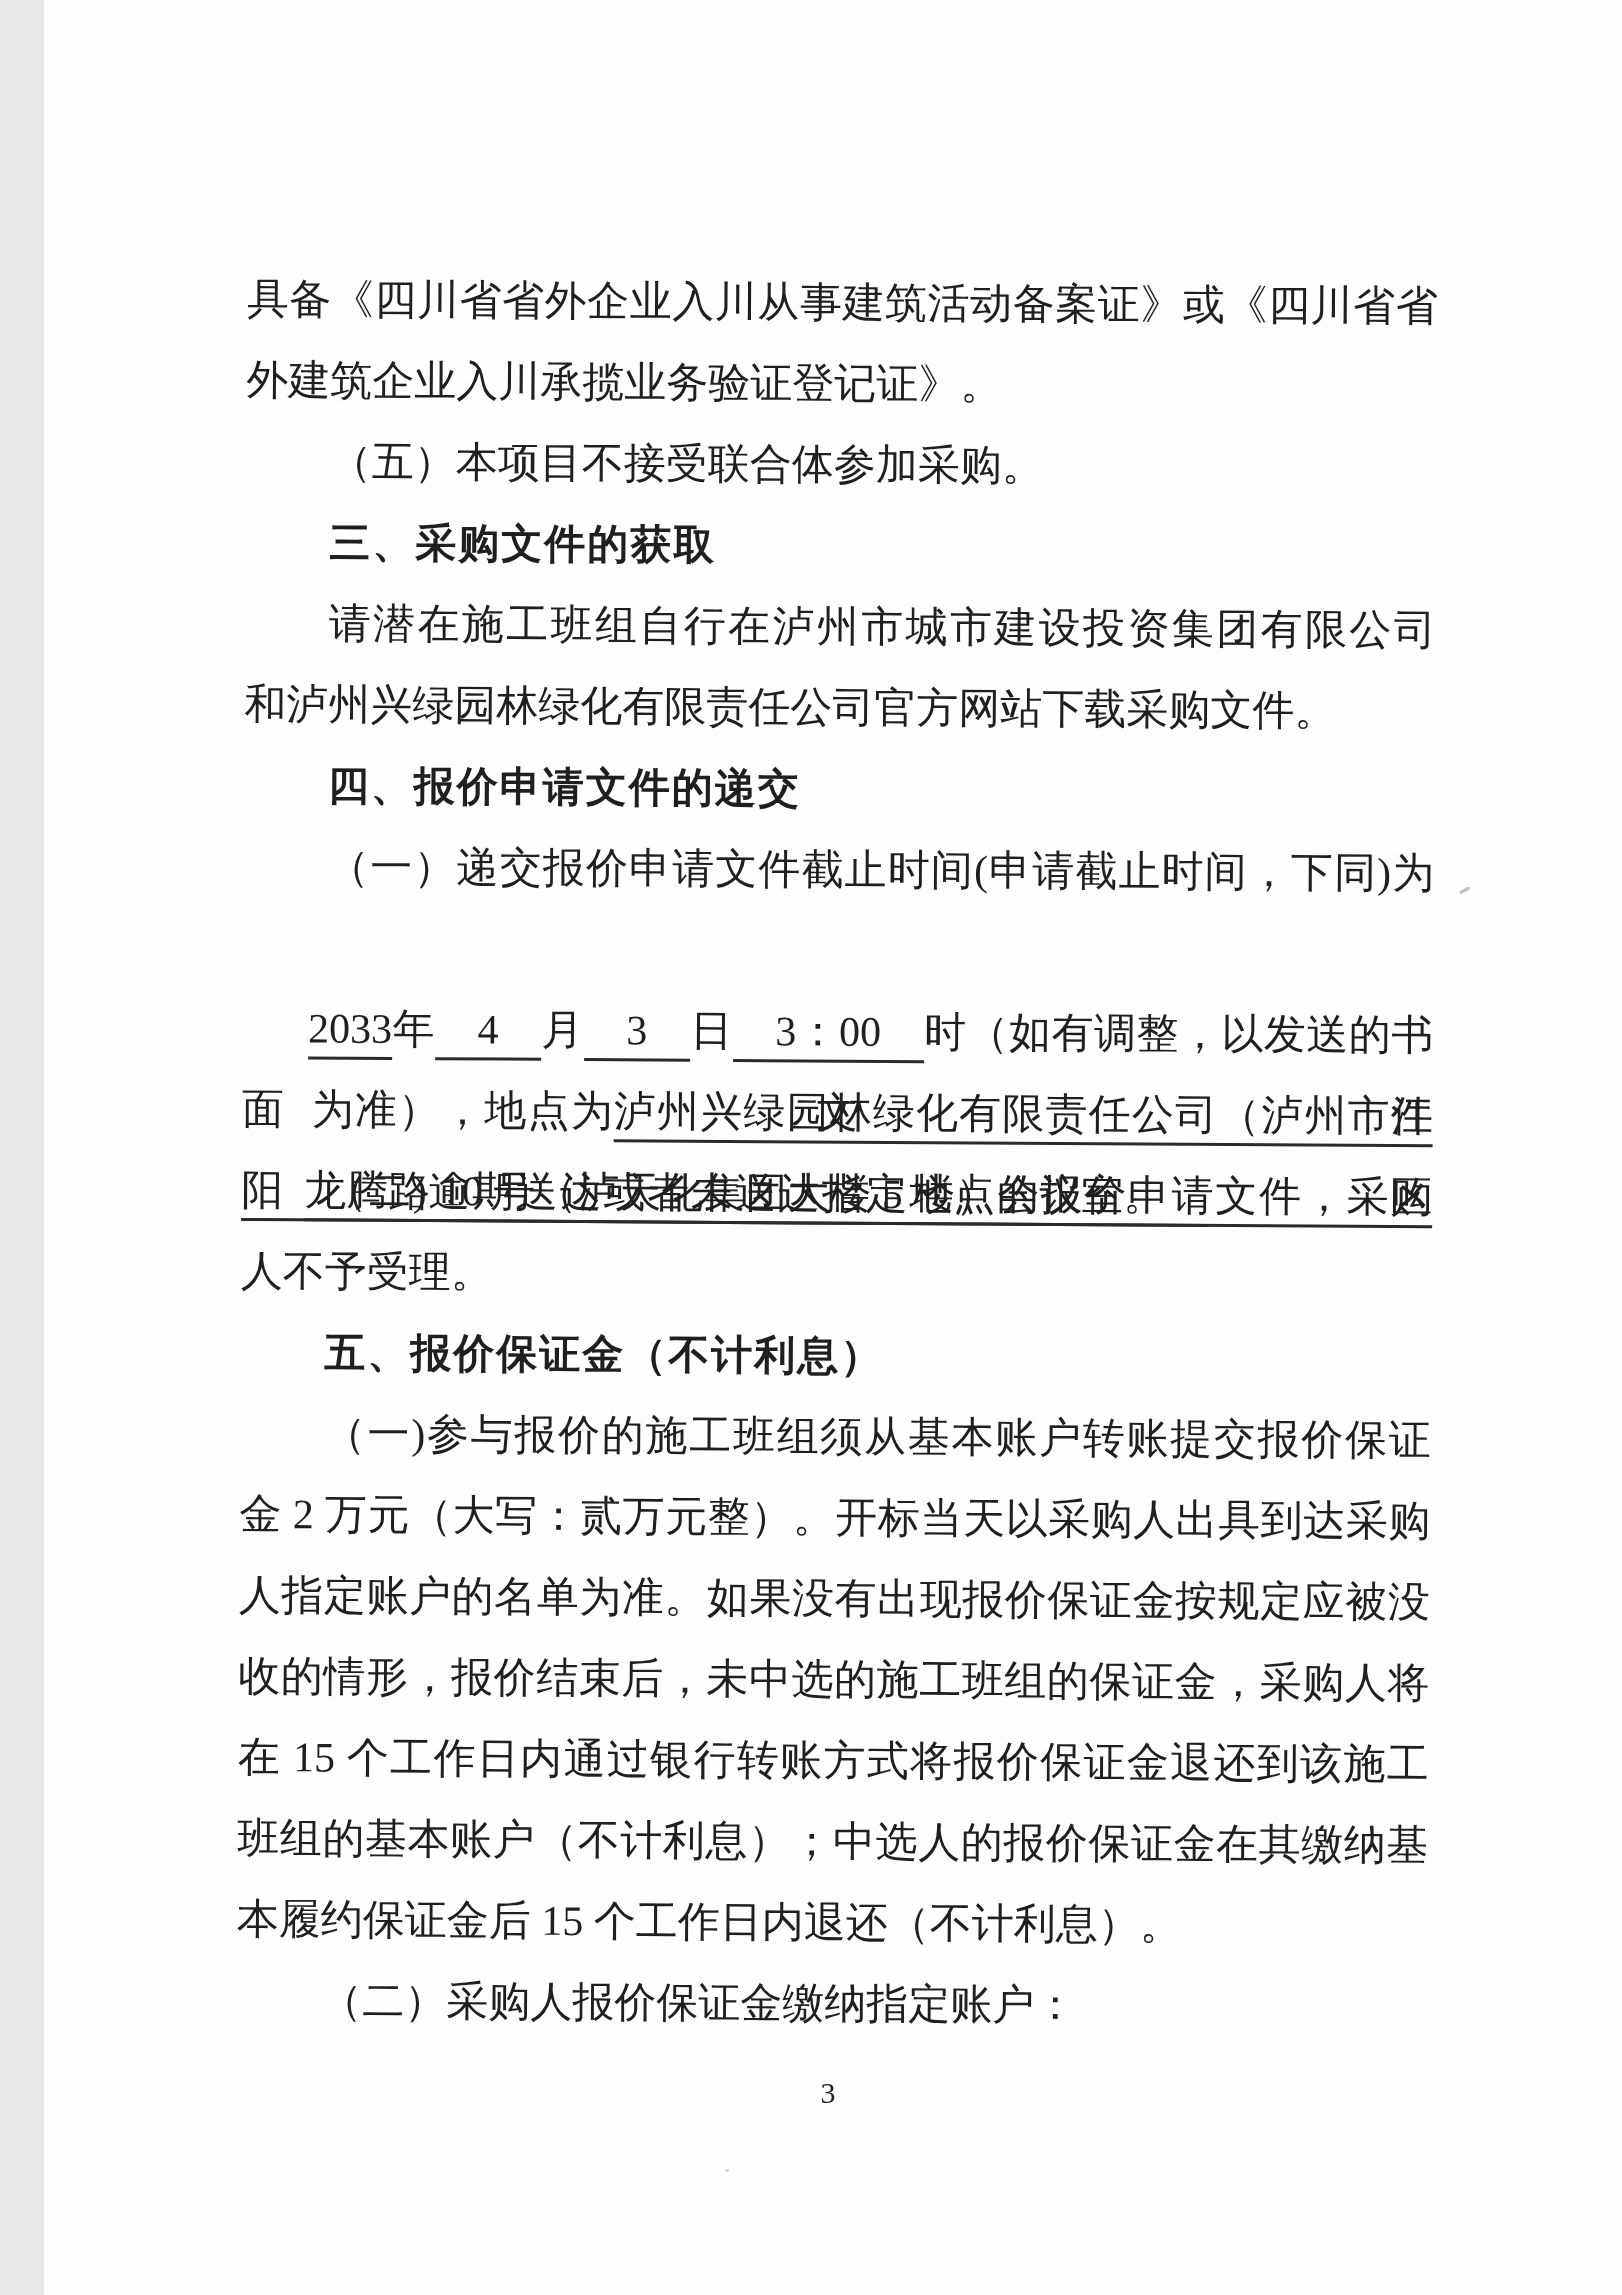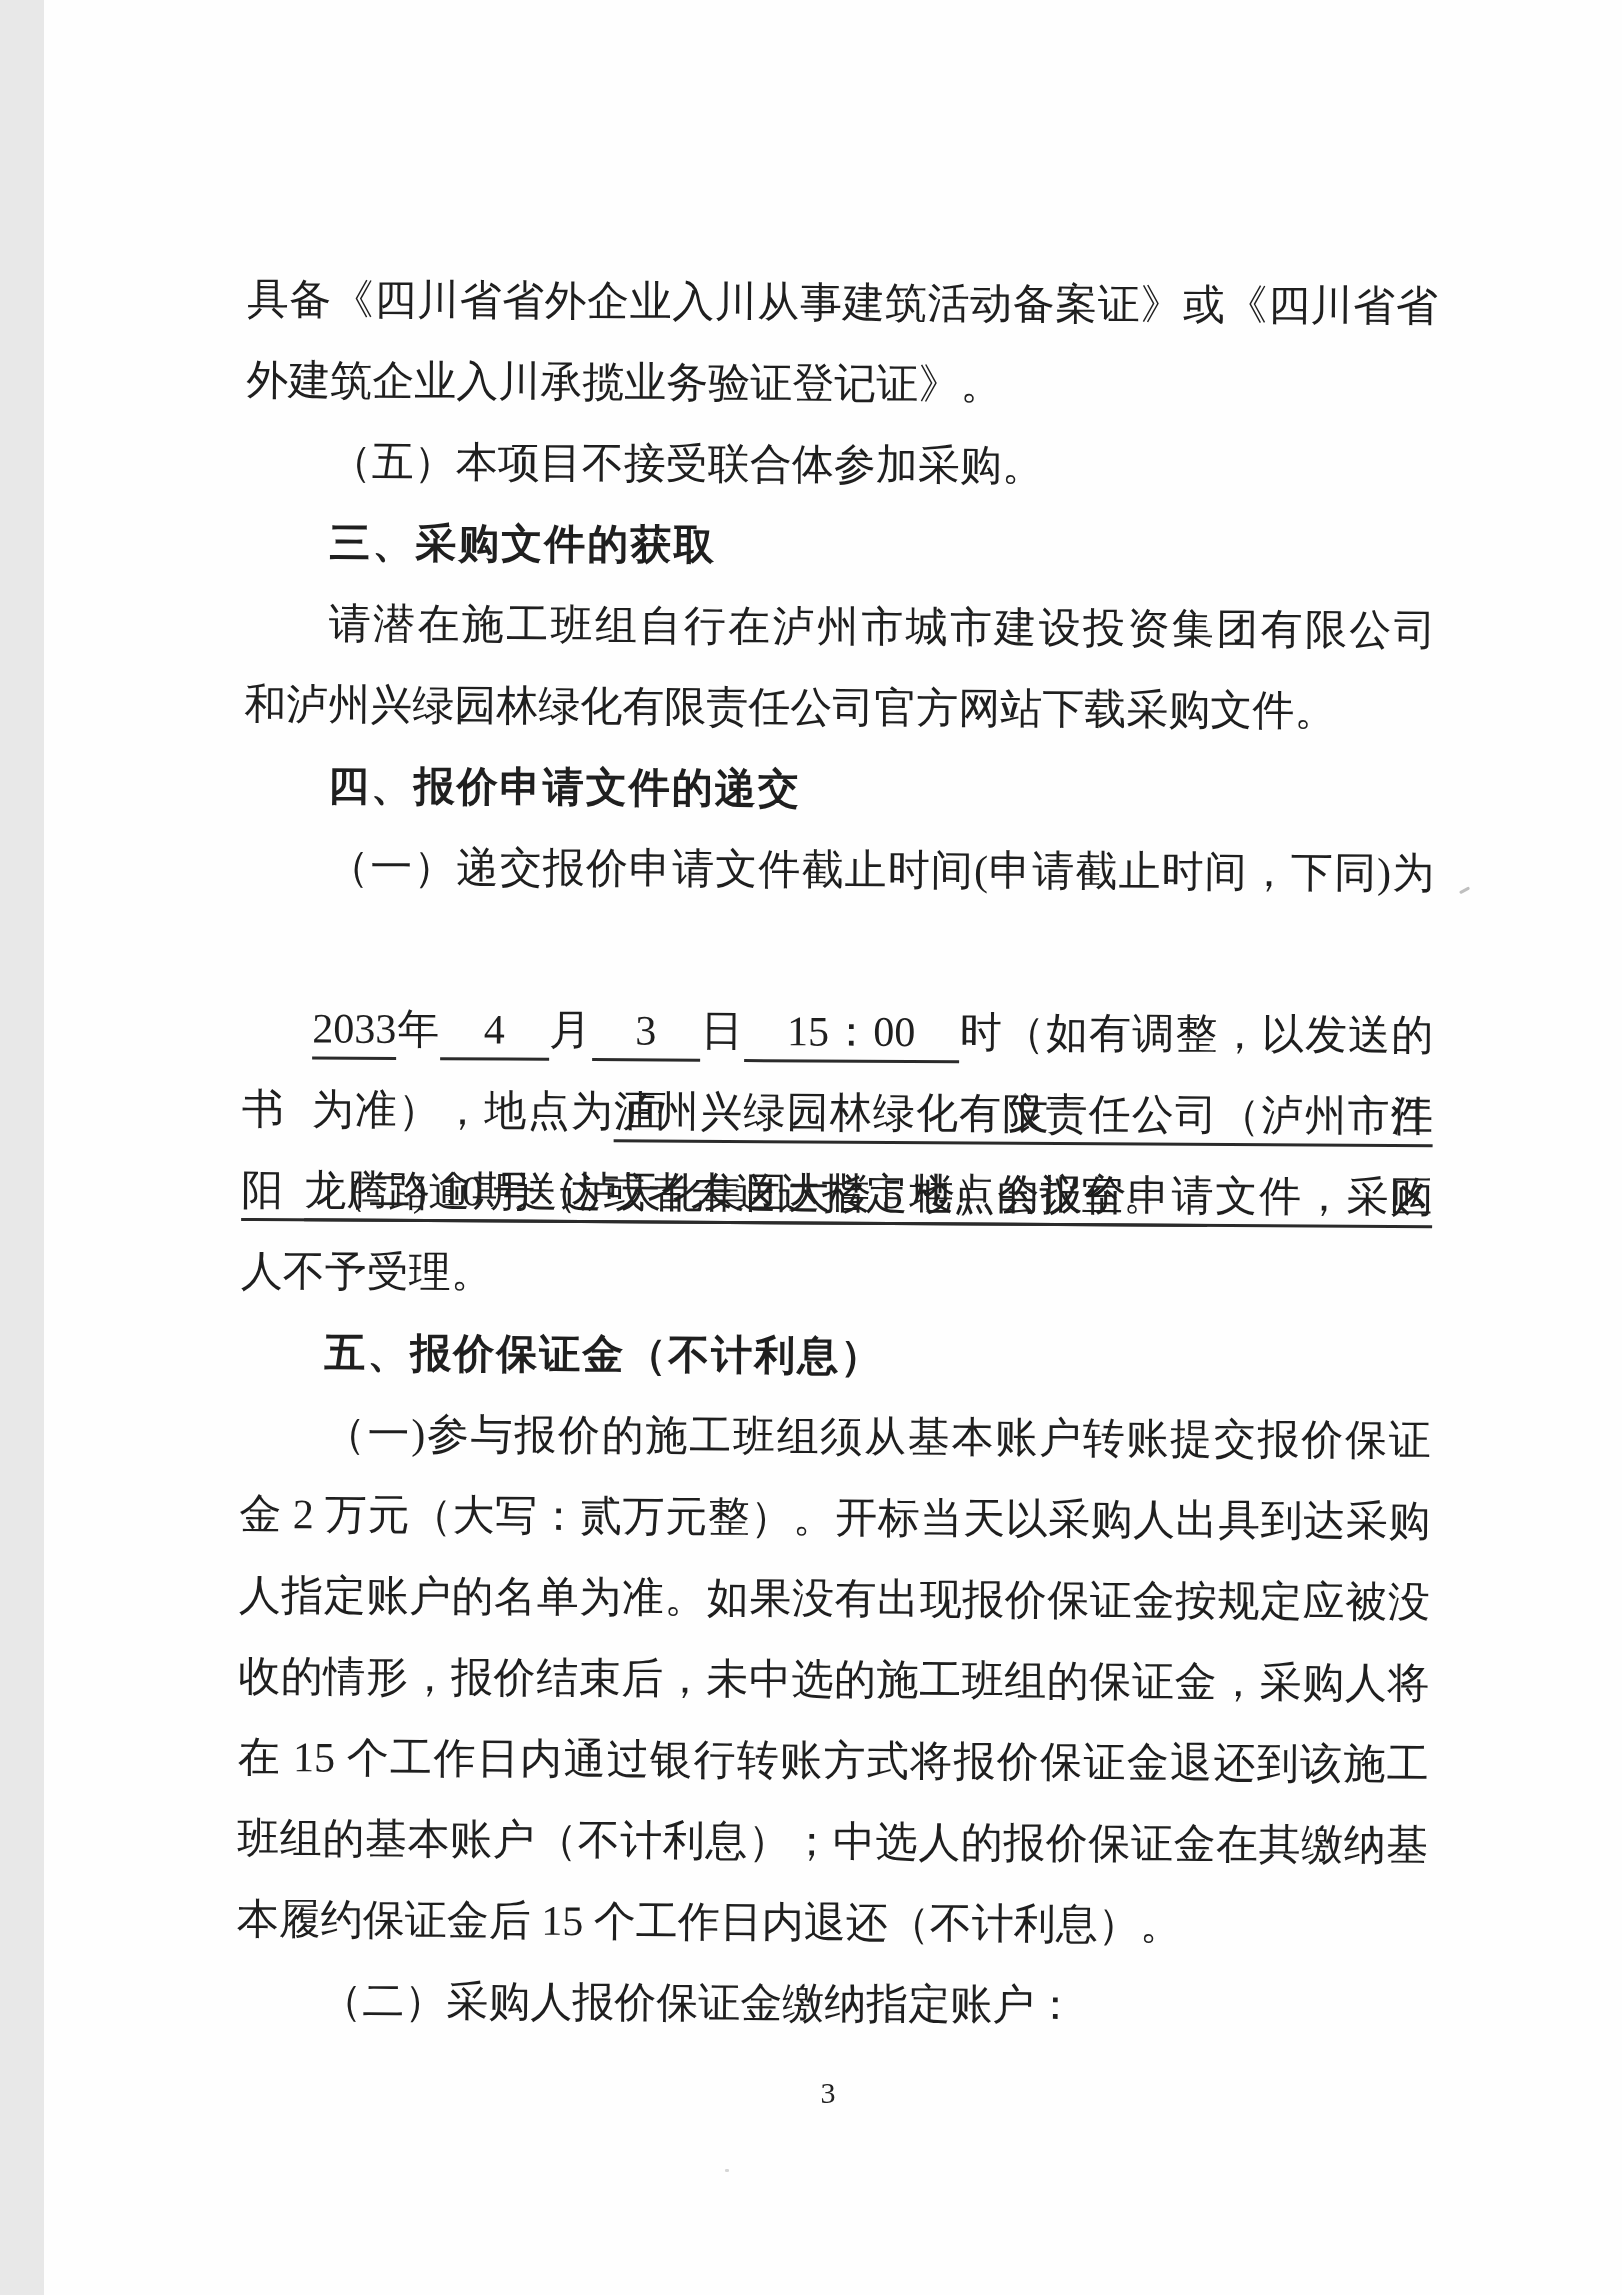--- a/index.html
+++ b/index.html
@@ -66,21 +66,21 @@
     <div class="line ind hd">三、采购文件的获取</div>
 
     <div class="line ind j">请潜在施工班组自行在泸州市城市建设投资集团有限公司</div>
     <div class="line">和泸州兴绿园林绿化有限责任公司官方网站下载采购文件。</div>
 
     <div class="line ind hd">四、报价申请文件的递交</div>
 
     <div class="line ind j">（一）递交报价申请文件截止时间(申请截止时间，下同)为</div>
 
     <div class="line j">
-      <span class="u">2033</span><span>年</span><span class="u">　4　</span><span>月</span><span class="u">　3　</span><span>日</span><span class="u">　15：00　</span><span>时（如有调整，以发送的书面文件</span>
+      <span class="u">2033</span><span>年</span><span class="u">　4　</span><span>月</span><span class="u">　3　</span><span>日</span><span class="u">　3：00　</span><span>时（如有调整，以发送的书面文件</span>
     </div>
 
     <div class="line j">
       <span>为准），地点为</span><span class="u">泸州兴绿园林绿化有限责任公司（泸州市江阳区</span>
     </div>
 
     <div class="line">
       <span class="u">龙腾路 10 号（泸天化集团大楼 5 楼）会议室。　</span>
     </div>
 

